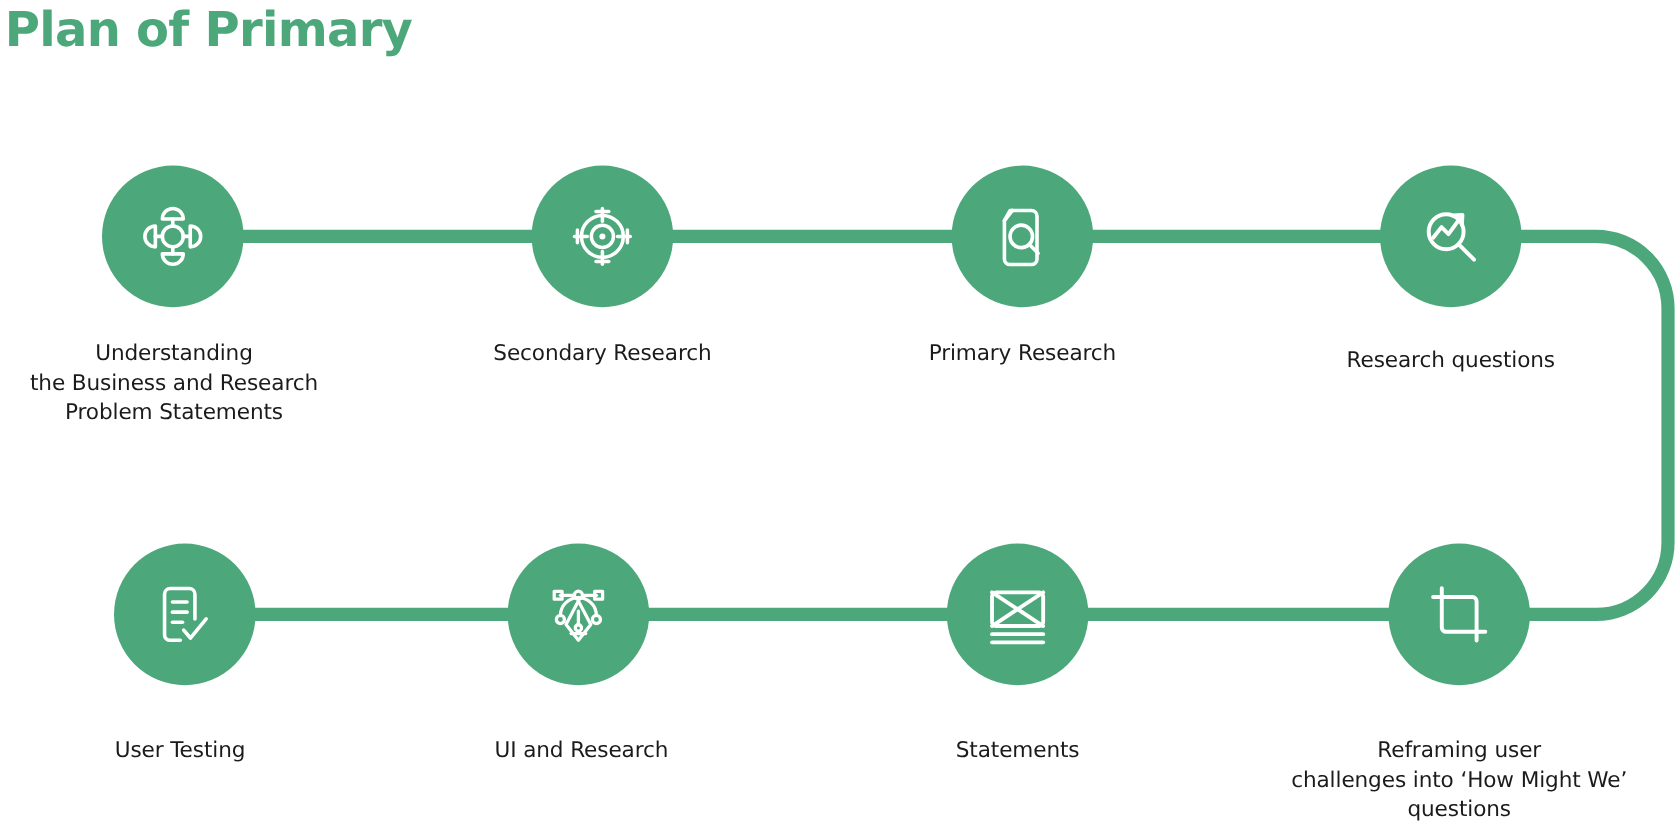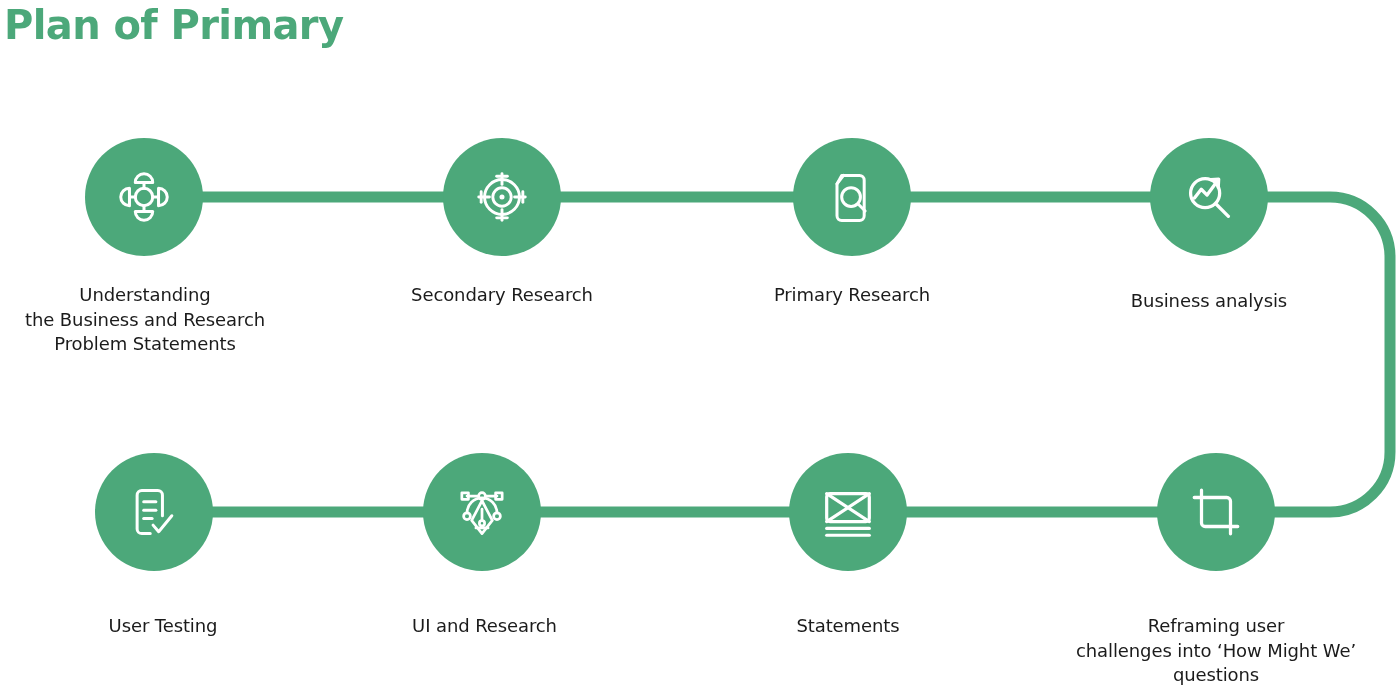--- a/index.html
+++ b/index.html
@@ -139,35 +139,35 @@
 
 <div class="node">
   <div class="node-circle" style="left:1150px; top:138px; width:118px; height:118px;">
     <svg width="62" height="62" viewBox="0 0 64 64" fill="none" stroke="#ffffff" stroke-width="3.4" stroke-linecap="round" stroke-linejoin="round">
       <circle cx="28" cy="28" r="15"></circle>
       <polyline points="17,33 24,24 30,30 41,15"></polyline>
       <polyline points="34,14 42,13.5 41.5,22"></polyline>
       <line x1="39" y1="39" x2="52" y2="52"></line>
     </svg>
   </div>
-  <div class="node-label" style="left:1059px; top:289px; width:300px;">Business analysis</div>
+  <div class="node-label" style="left:1059px; top:289px; width:300px;">Research questions</div>
 </div>
 
 <div class="node">
   <div class="node-circle" style="left:95px; top:453px; width:118px; height:118px;">
     <svg width="60" height="60" viewBox="0 0 64 64" fill="none" stroke="#ffffff" stroke-width="3.2" stroke-linecap="round" stroke-linejoin="round">
       <path d="M 41 36 V 14 A 5 5 0 0 0 36 9 H 19 A 5 5 0 0 0 14 14 V 50
                A 5 5 0 0 0 19 55 H 28"></path>
       <line x1="21" y1="21" x2="34" y2="21"></line>
       <line x1="21" y1="30" x2="34" y2="30"></line>
       <line x1="21" y1="39" x2="30" y2="39"></line>
       <polyline points="31,46 37,53 51,36"></polyline>
     </svg>
   </div>
-  <div class="node-label" style="left:13px; top:614px; width:300px;">User Testing</div>
+  <div class="node-label" style="left:0; top:614px; width:300px;">User Testing</div>
 </div>
 
 <div class="node">
   <div class="node-circle" style="left:423px; top:453px; width:118px; height:118px;">
     <svg width="60" height="60" viewBox="0 0 64 64" fill="none" stroke="#ffffff" stroke-width="2.9" stroke-linecap="round" stroke-linejoin="round">
       <path d="M 16 33 A 16 16 0 0 1 48 33"></path>
       <line x1="16" y1="15" x2="27" y2="15"></line>
       <line x1="37" y1="15" x2="48" y2="15"></line>
       <rect x="10.5" y="11.5" width="7" height="7"></rect>
       <rect x="46.5" y="11.5" width="7" height="7"></rect>

